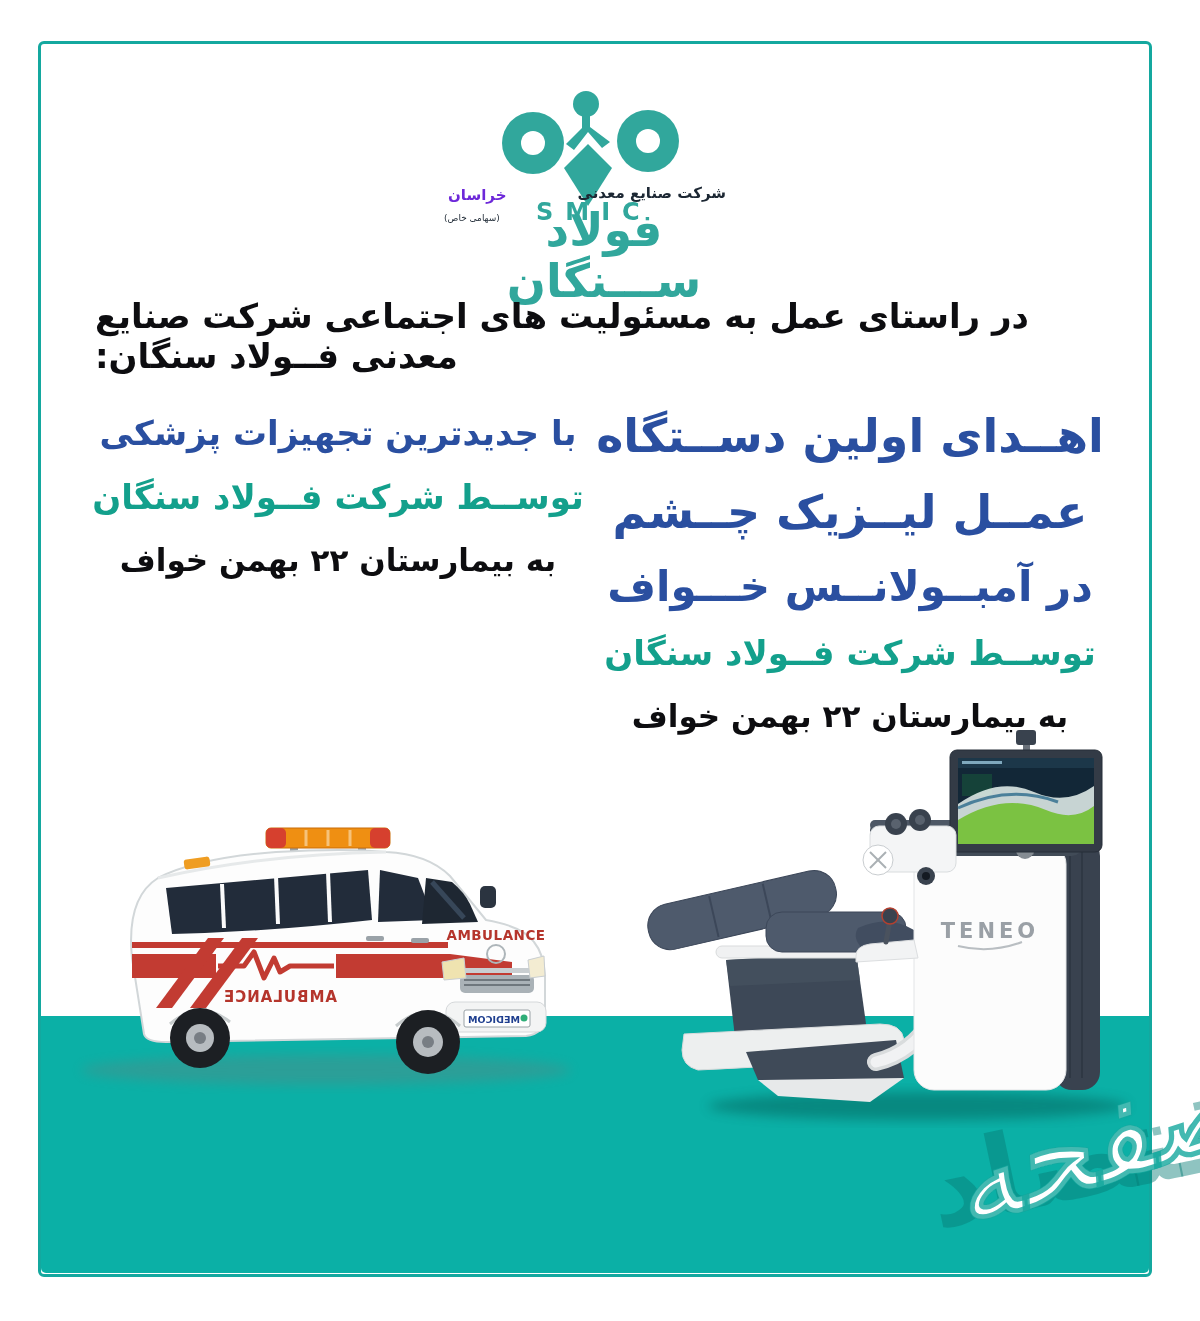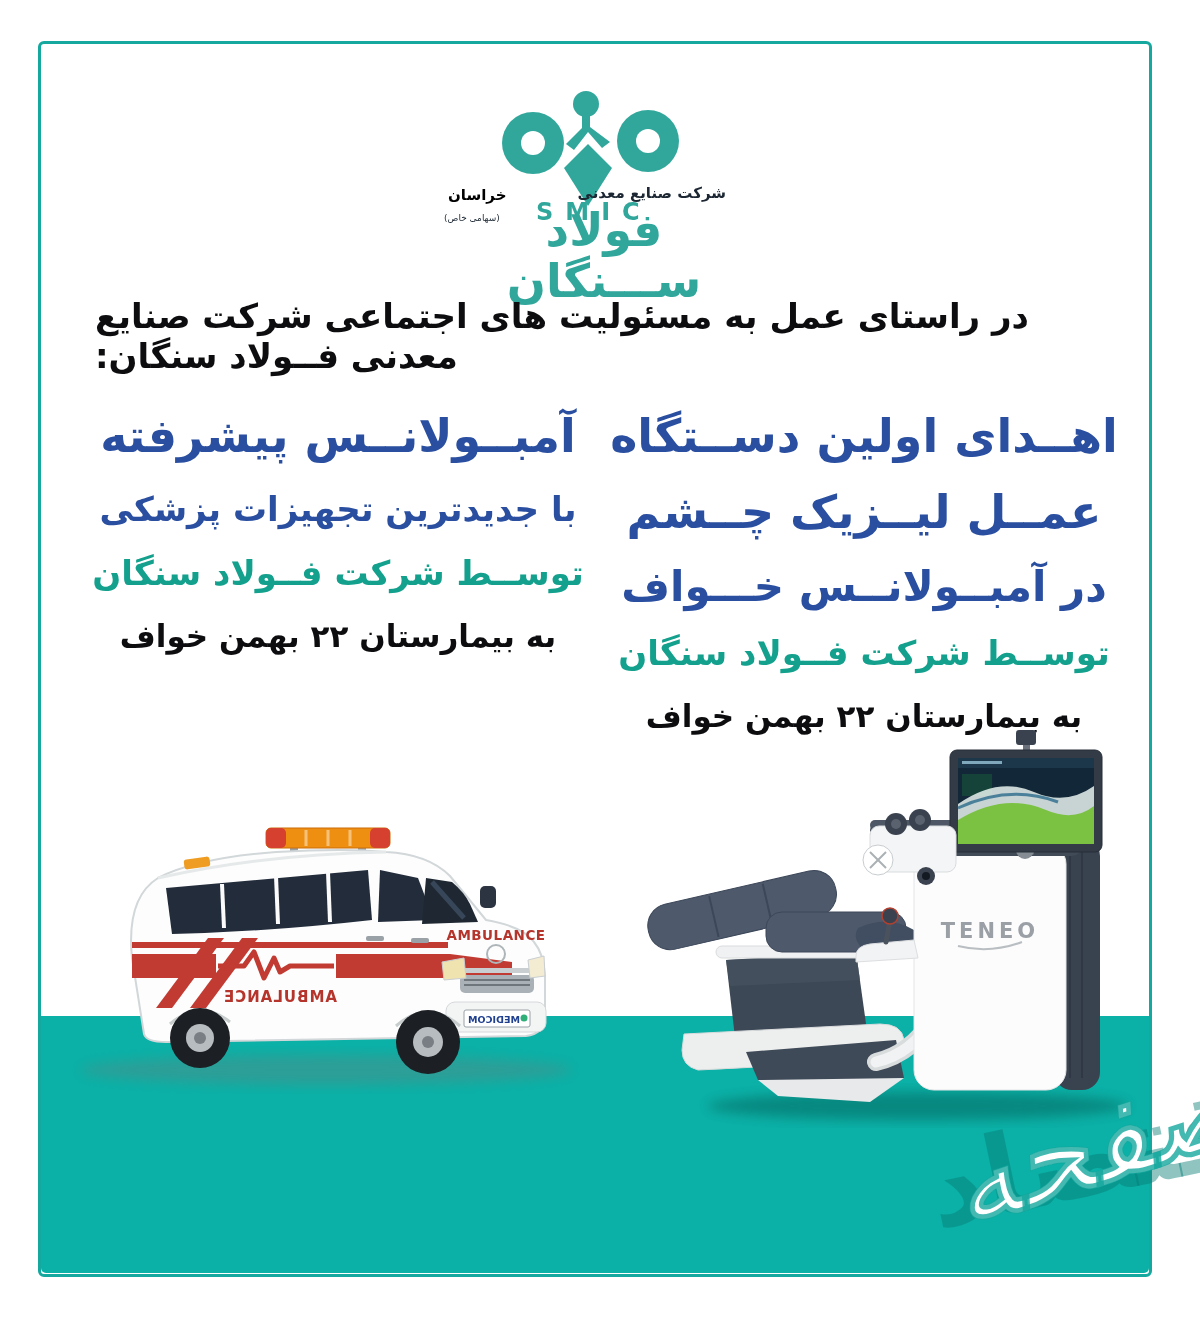--- a/index.html
+++ b/index.html
@@ -10,28 +10,28 @@
   .band{position:absolute;left:41px;top:1016px;width:1108px;height:257px;
         background:var(--teal-band,#0bb0a6);border-radius:0 0 5px 5px;}
   
   .logo-mark{position:absolute;left:470px;top:86px;width:250px;height:125px;}
   .logo-company{position:absolute;left:561px;top:184px;width:165px;font-size:15px;font-weight:bold;
                 color:#1c2733;direction:rtl;text-align:right;}
   .logo-acronym{position:absolute;left:536px;top:198px;font-size:24px;font-weight:bold;
                 letter-spacing:12px;color:var(--teal-logo,#31a79c);}
   .logo-brand{position:absolute;left:443px;top:205px;width:322px;text-align:center;direction:rtl;
               font-size:46px;font-weight:bold;color:var(--teal-logo,#31a79c);line-height:1.1;}
-  .logo-region{position:absolute;left:448px;top:186px;font-size:15px;font-weight:bold;color:#000000;direction:rtl;}
+  .logo-region{position:absolute;left:448px;top:186px;font-size:15px;font-weight:bold;color:#6d28d9;direction:rtl;}
   .logo-region-note{position:absolute;left:444px;top:213px;font-size:9px;color:#1c2733;direction:rtl;}
   
   .headline{position:absolute;left:95px;top:296px;width:1010px;text-align:left;direction:rtl;
             font-size:34px;font-weight:800;color:var(--black-text,#0c0c10);}
   
   .col{position:absolute;top:398px;width:520px;text-align:center;direction:rtl;font-weight:bold;}
-  .col-right{left:604px;} .col-left{left:78px;}
+  .col-right{left:590px;} .col-left{left:78px;}
   .l-big {font-size:46px;line-height:76px;color:var(--blue-text,#2a4fa0);}
   .l-big3{font-size:42px;line-height:74px;color:var(--blue-text,#2a4fa0);}
   .l-med {font-size:34px;line-height:70px;color:var(--blue-text,#2a4fa0);}
   .l-teal{font-size:34px;line-height:58px;color:var(--teal-text,#13a08c);}
   .l-small{font-size:31px;line-height:56px;color:var(--black-text,#0d0d10);margin-top:6px;}
   
   .img-ambulance{position:absolute;left:66px;top:762px;width:525px;height:335px;}
   .img-lasik{position:absolute;left:618px;top:728px;width:535px;height:400px;}
   
   .wm-back{position:absolute;left:925px;top:1090px;font-size:110px;font-weight:bold;direction:rtl;
@@ -71,21 +71,20 @@
 
   <div class="col col-right">
     <div class="l-big">اهــدای اولین دســتگاه</div>
     <div class="l-big">عمــل لیــزیک چــشم</div>
     <div class="l-big3">در آمبــولانــس خـــواف</div>
     <div class="l-teal">توســط شرکت فــولاد سنگان</div>
     <div class="l-small">به بیمارستان ۲۲ بهمن خواف</div>
   </div>
 
   <div class="col col-left">
-    <div class="l-big">آمبــولانــس پیشرفته</div>
     <div class="l-med">با جدیدترین تجهیزات پزشکی</div>
     <div class="l-teal">توســط شرکت فــولاد سنگان</div>
     <div class="l-small">به بیمارستان ۲۲ بهمن خواف</div>
   </div>
 
   <svg class="img-ambulance" viewBox="0 0 525 335">
     <defs>
         <filter id="blur1" x="-30%" y="-30%" width="160%" height="160%">
           <feGaussianBlur stdDeviation="6"></feGaussianBlur>
         </filter>

